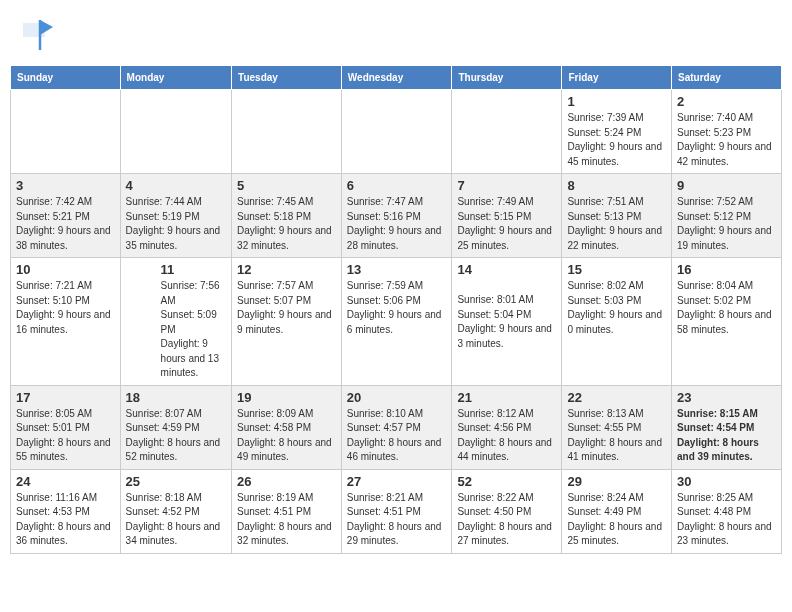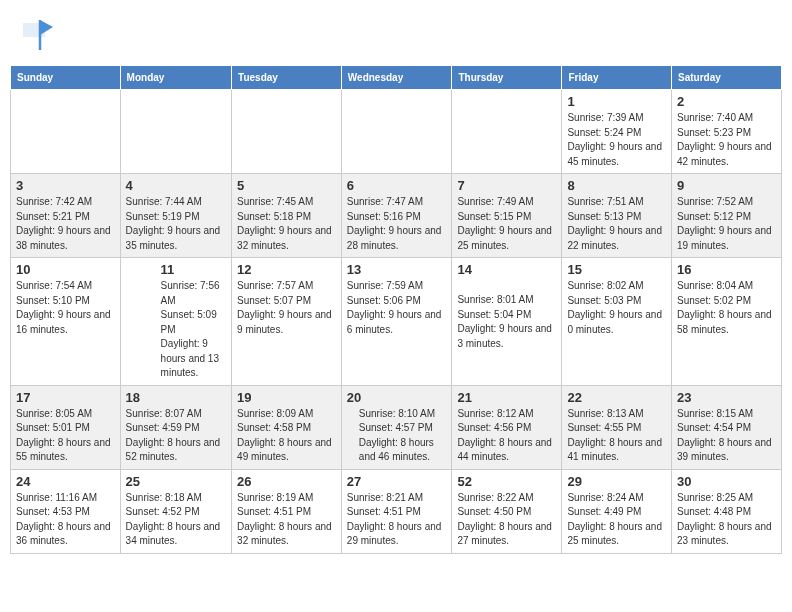--- a/index.html
+++ b/index.html
@@ -196,21 +196,21 @@
         <td style="background: rgb(240, 240, 240);">
           <span class="day-number">9</span>
           <div class="day-info" style="white-space: pre-line;">Sunrise: 7:52 AM
 Sunset: 5:12 PM
 Daylight: 9 hours and 19 minutes.</div>
         </td>
       </tr>
       <tr>
         <td style="background: rgb(255, 255, 255);">
           <span class="day-number">10</span>
-          <div class="day-info" style="white-space: pre-line;">Sunrise: 7:54 AM
+          <div class="day-info" style="white-space: pre-line;">Sunrise: 7:21 AM
 Sunset: 5:10 PM
 Daylight: 9 hours and 16 minutes.</div>
         </td>
         <td style="background: rgb(255, 255, 255); padding-left: 40px;">
           <span class="day-number">11</span>
           <div class="day-info" style="white-space: pre-line;">Sunrise: 7:56 AM
 Sunset: 5:09 PM
 Daylight: 9 hours and 13 minutes.</div>
         </td>
         <td style="background: rgb(255, 255, 255);">
@@ -258,39 +258,39 @@
 Daylight: 8 hours and 52 minutes.</div>
         </td>
         <td style="background: rgb(240, 240, 240);">
           <span class="day-number">19</span>
           <div class="day-info" style="white-space: pre-line;">Sunrise: 8:09 AM
 Sunset: 4:58 PM
 Daylight: 8 hours and 49 minutes.</div>
         </td>
         <td style="background: rgb(240, 240, 240);">
           <span class="day-number">20</span>
-          <div class="day-info" style="white-space: pre-line; margin-left: 12px;">Sunrise: 8:10 AM
+          <div class="day-info" style="white-space: pre-line;">Sunrise: 8:10 AM
 Sunset: 4:57 PM
 Daylight: 8 hours and 46 minutes.</div>
         </td>
         <td style="background: rgb(240, 240, 240);">
           <span class="day-number">21</span>
           <div class="day-info" style="white-space: pre-line;">Sunrise: 8:12 AM
 Sunset: 4:56 PM
 Daylight: 8 hours and 44 minutes.</div>
         </td>
         <td style="background: rgb(240, 240, 240);">
           <span class="day-number">22</span>
           <div class="day-info" style="white-space: pre-line;">Sunrise: 8:13 AM
 Sunset: 4:55 PM
 Daylight: 8 hours and 41 minutes.</div>
         </td>
         <td style="background: rgb(240, 240, 240);">
           <span class="day-number">23</span>
-          <div class="day-info" style="white-space: pre-line;">Sunrise: 8:15 AM
+          <div class="day-info" style="white-space: pre-line; font-weight: bold;">Sunrise: 8:15 AM
 Sunset: 4:54 PM
 Daylight: 8 hours and 39 minutes.</div>
         </td>
       </tr>
       <tr>
         <td style="background: rgb(255, 255, 255);">
           <span class="day-number">24</span>
           <div class="day-info" style="white-space: pre-line;">Sunrise: 11:16 AM
 Sunset: 4:53 PM
 Daylight: 8 hours and 36 minutes.</div>

